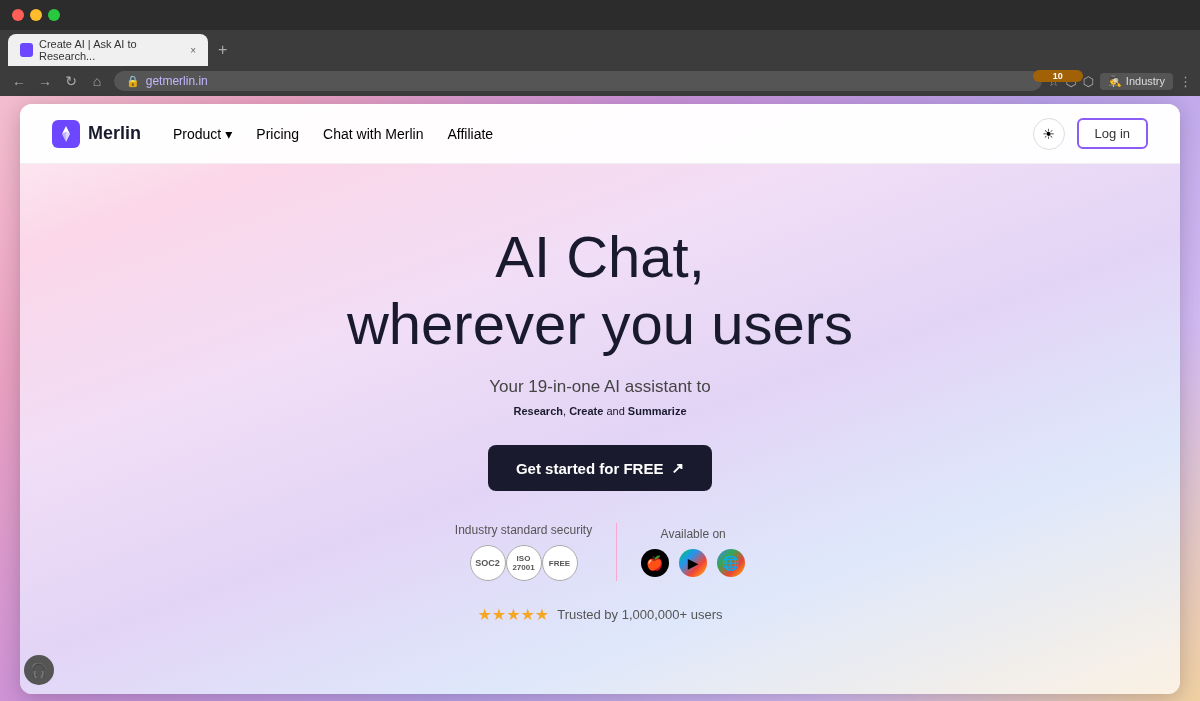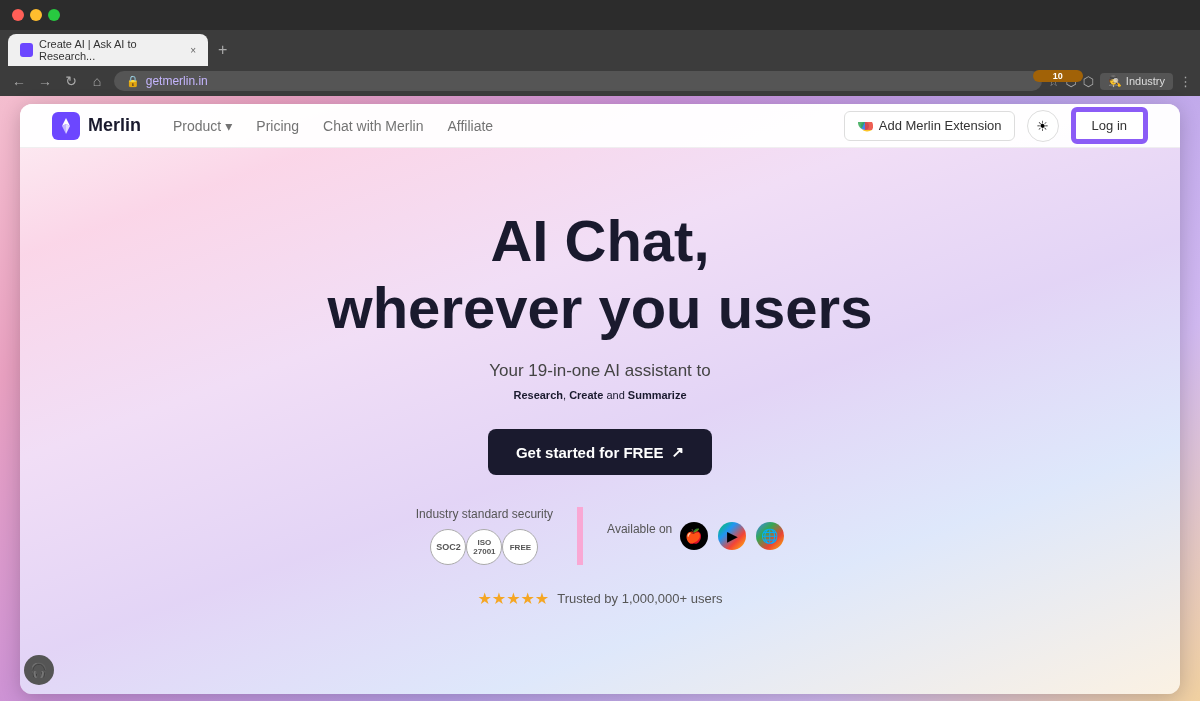--- a/index.html
+++ b/index.html
@@ -156,21 +156,21 @@
       opacity: 0.6;
     }
 
     
     .navbar {
       position: relative;
       z-index: 10;
       background: rgba(255,255,255,0.95);
       border-bottom: 1px solid rgba(0,0,0,0.06);
       padding: 0 32px;
-      height: 44px;
+      height: 60px;
       display: flex;
       align-items: center;
       justify-content: space-between;
     }
     .navbar-left {
       display: flex;
       align-items: center;
       gap: 32px;
     }
     .logo {
@@ -188,21 +188,21 @@
       font-weight: 600;
       color: #1a1a2e;
     }
     .nav-links {
       display: flex;
       align-items: center;
       gap: 24px;
     }
     .nav-link {
       font-size: 14px;
-      color: #737373;
+      color: #000000;
       text-decoration: none;
       cursor: pointer;
       display: flex;
       align-items: center;
       gap: 4px;
     }
     .navbar-right {
       display: flex;
       align-items: center;
       gap: 12px;
@@ -230,38 +230,38 @@
       border: 1px solid #ddd;
       background: white;
       display: flex;
       align-items: center;
       justify-content: center;
       cursor: pointer;
       font-size: 14px;
     }
     .login-btn {
       background: white;
-      border: 5px solid #8b5cf6;
+      border: 2px solid #8b5cf6;
       border-radius: 6px;
       padding: 6px 16px;
       font-size: 13px;
       color: #333;
       cursor: pointer;
     }
 
     
     .hero {
       position: relative;
       z-index: 5;
       text-align: center;
       padding: 60px 20px 30px;
     }
     .hero-title {
       font-size: 58px;
-      font-weight: 700;
+      font-weight: 400;
       color: #1a1a2e;
       line-height: 1.15;
       margin-bottom: 20px;
     }
     .hero-subtitle {
       font-size: 17px;
       color: #444;
       margin-bottom: 8px;
     }
     .hero-subtitle-bold {
@@ -295,21 +295,21 @@
       justify-content: center;
       gap: 0;
       margin-bottom: 24px;
     }
     .trust-security {
       display: flex;
       flex-direction: column;
       align-items: center;
       gap: 8px;
       padding-right: 24px;
-      border-right: 6px solid #f9a8d4;
+      border-right: 1px solid #f9a8d4;
     }
     .trust-security-label {
       font-size: 12px;
       color: #555;
     }
     .security-badges {
       display: flex;
     }
     .security-badge {
       width: 36px;
@@ -319,22 +319,22 @@
       display: flex;
       align-items: center;
       justify-content: center;
       font-size: 9px;
       color: #555;
       font-weight: bold;
       background: white;
     }
     .trust-available {
       display: flex;
-      flex-direction: row;
-      align-items: flex-start;
+      flex-direction: column;
+      align-items: center;
       gap: 8px;
       padding-left: 24px;
     }
     .trust-available-label {
       font-size: 12px;
       color: #555;
     }
     .platform-icons {
       display: flex;
       gap: 10px;
@@ -460,29 +460,20 @@
         </a>
         <a class="nav-link">
           <span>Chat with Merlin</span>
         </a>
         <a class="nav-link">
           <span>Affiliate</span>
         </a>
       </div>
     </div>
     <div class="navbar-right">
-      <button class="add-extension-btn">
-        <svg class="google-icon" viewBox="0 0 16 16">
-          <circle cx="8" cy="8" r="4" fill="#4285F4"></circle>
-          <path d="M8 4h7a8 8 0 0 1 0 8H8z" fill="#EA4335" opacity="0.85"></path>
-          <path d="M8 4h-7a8 8 0 0 0 3.5 6.9z" fill="#34A853" opacity="0.85"></path>
-          <path d="M8 12 4.5 10.9A8 8 0 0 0 15 12z" fill="#FBBC04" opacity="0.85"></path>
-        </svg>
-        <span>Add Merlin Extension</span>
-      </button>
       <button class="theme-toggle">
         <span>☀</span>
       </button>
       <button class="login-btn">
         <span>Log in</span>
       </button>
     </div>
   </nav>
 
   <section class="hero">

